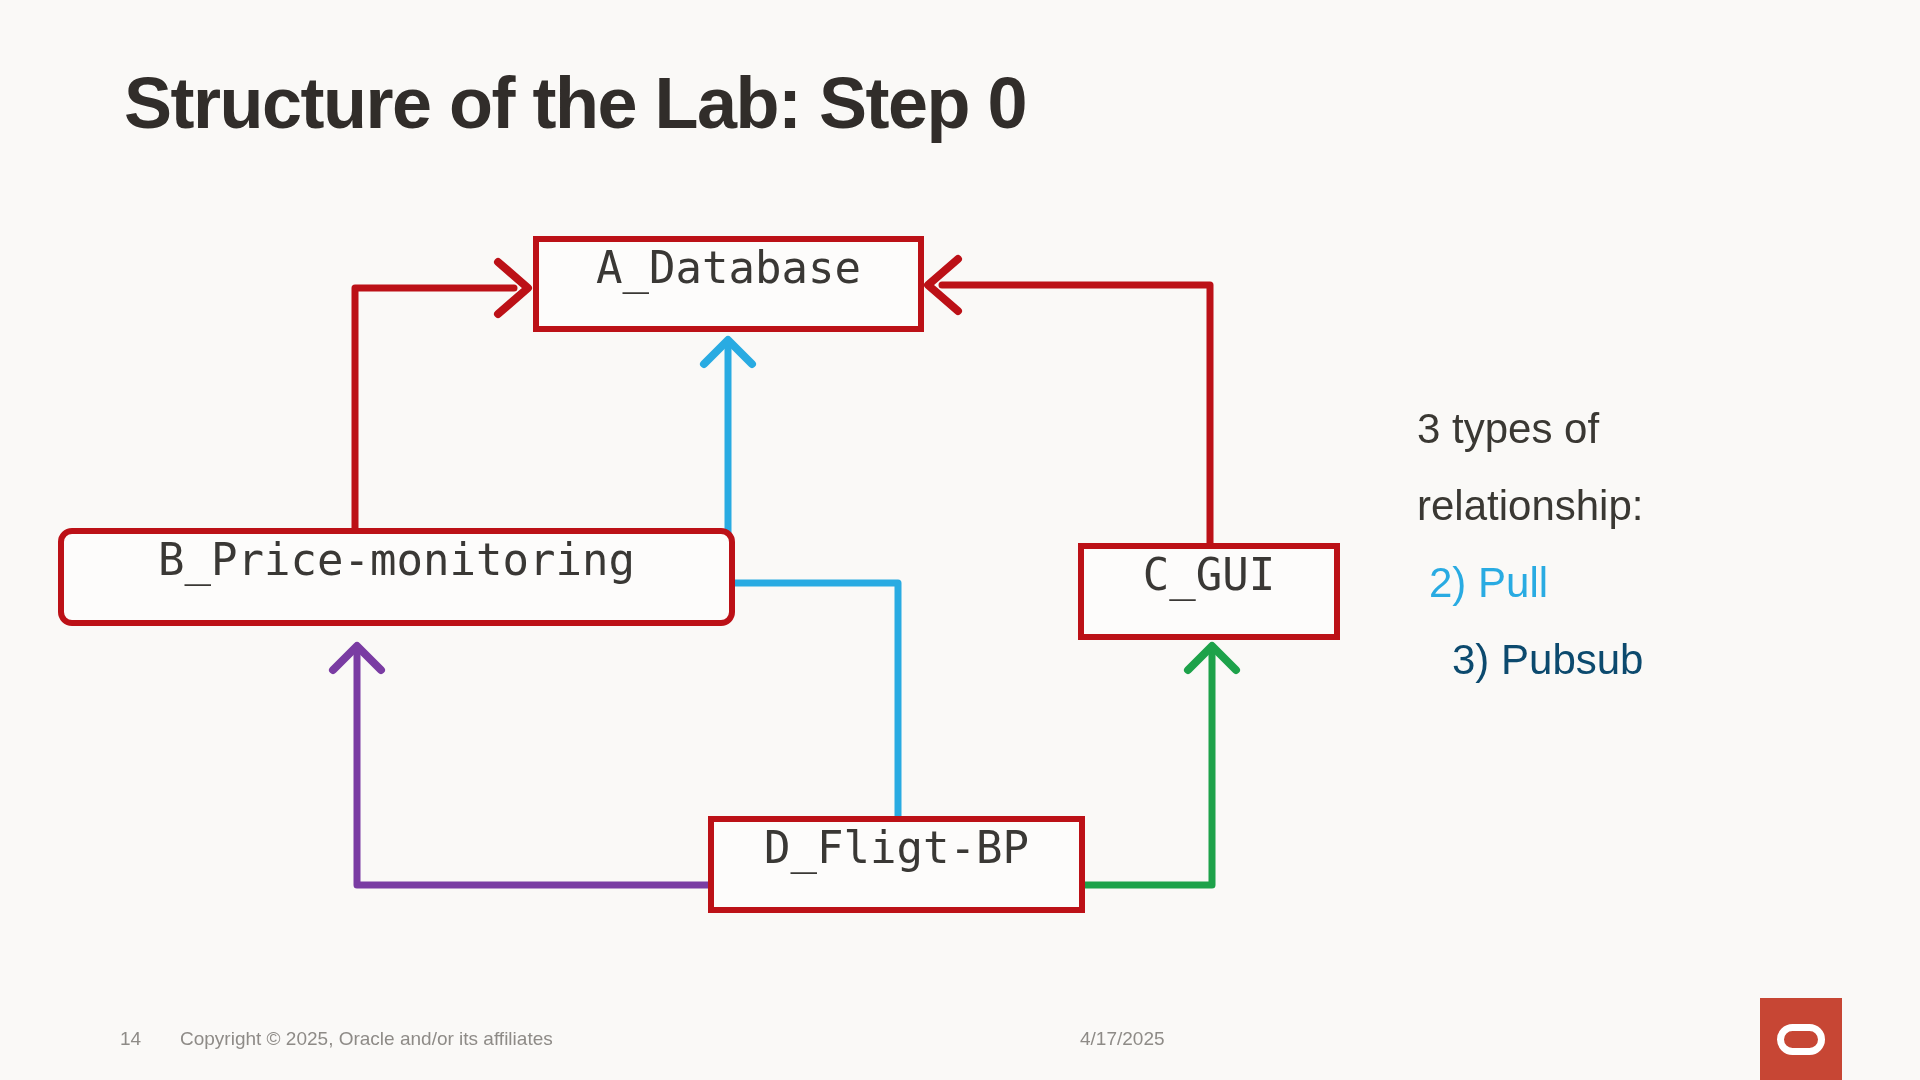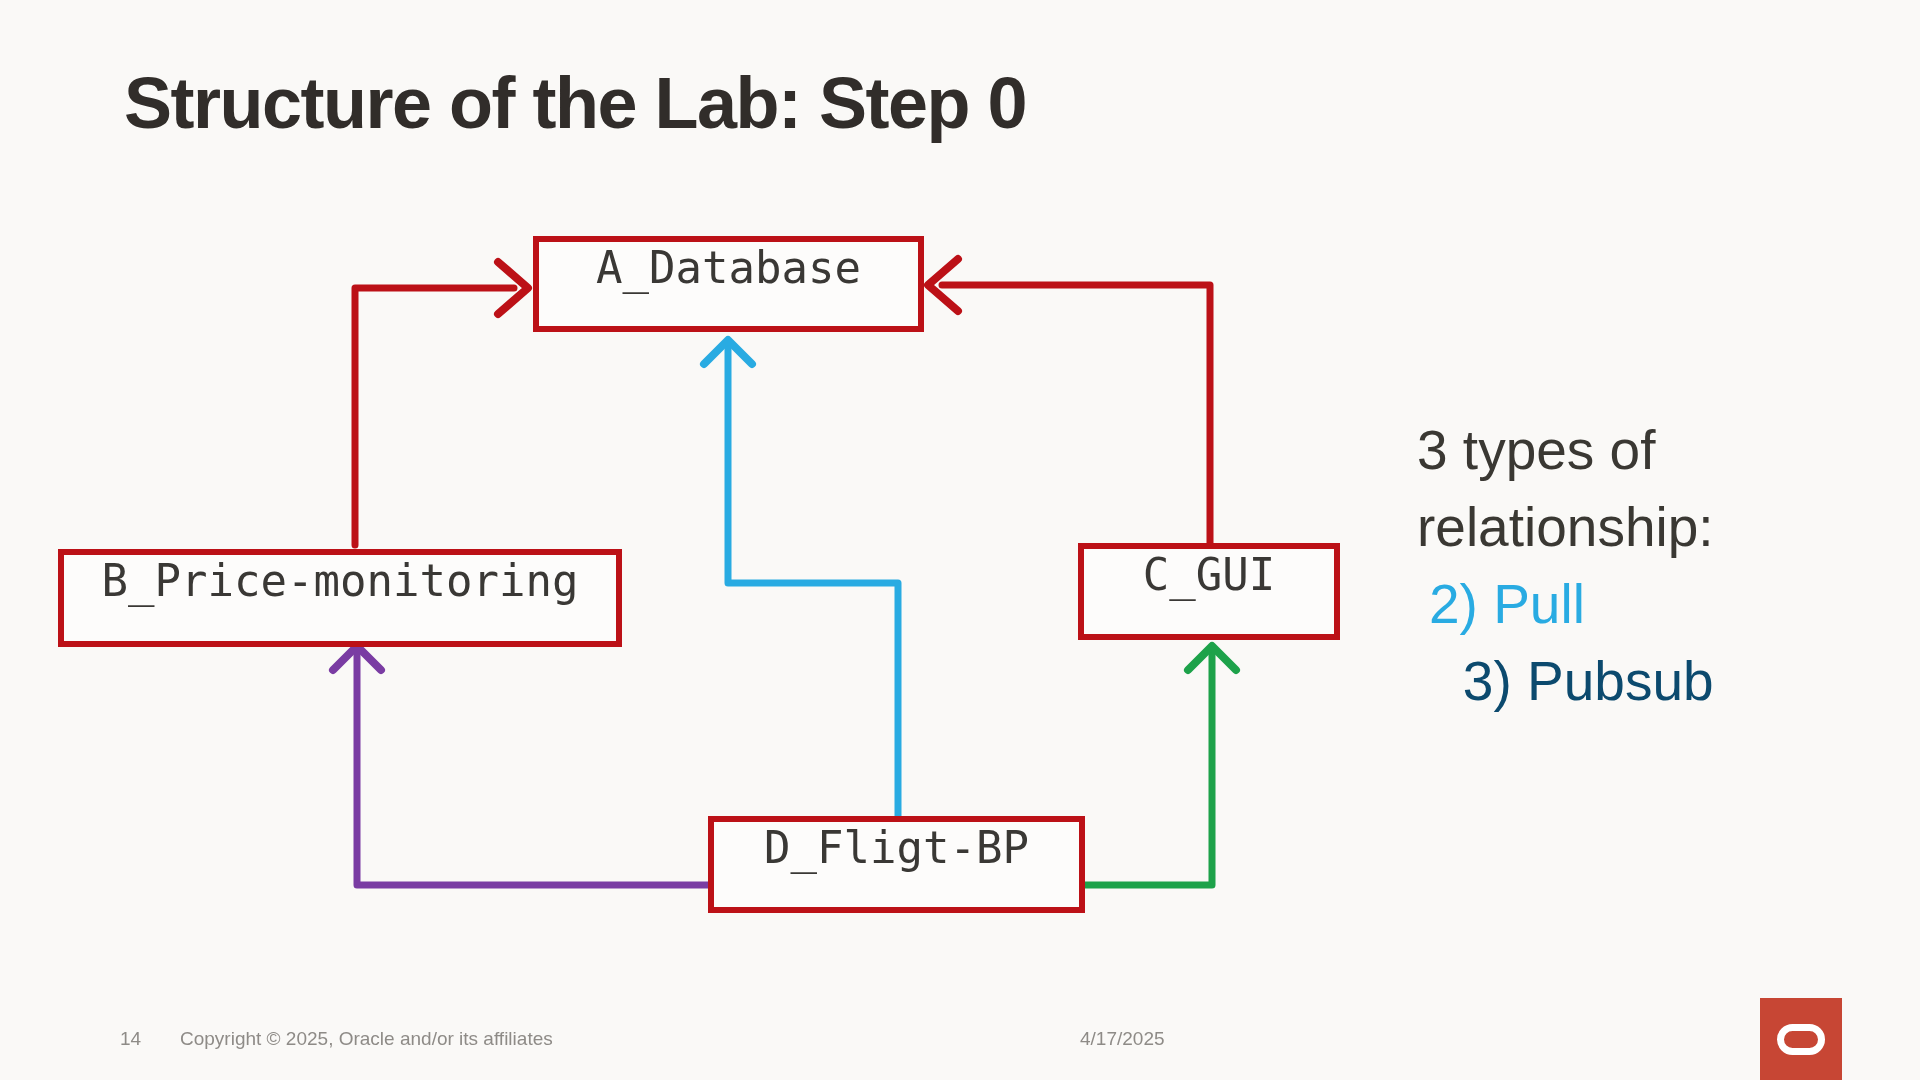--- a/index.html
+++ b/index.html
@@ -24,33 +24,33 @@
   .node{
     position:absolute;box-sizing:border-box;
     background:#fdfcfb;border:6px solid #bc1117;
     display:flex;align-items:flex-start;justify-content:center;
   }
   .node-label{
     font-family:"DejaVu Sans Mono",monospace;
     font-size:44px;color:#3a3835;white-space:nowrap;
   }
   .node-a{left:533px;top:236px;width:391px;height:96px;}
-  .node-b{left:58px; top:549px;width:564px;height:98px;}
+  .node-b{left:58px; top:528px;width:677px;height:98px;border-radius:14px;}
   .node-c{left:1078px;top:543px;width:262px;height:97px;}
   .node-d{left:708px;top:816px;width:377px;height:97px;}
 
   
   .arrows{position:absolute;left:0;top:0;width:1920px;height:1080px;pointer-events:none;}
   .arrows path{fill:none;stroke-width:7;stroke-linecap:round;stroke-linejoin:round;}
   .arrows path.head{stroke-width:8;}
 
   
   .legend{
-    position:absolute;left:1417px;top:412px;
-    font-size:55px;line-height:77px;color:#3a3833;white-space:nowrap;
+    position:absolute;left:1417px;top:390px;
+    font-size:42px;line-height:77px;color:#3a3833;white-space:nowrap;
   }
 
   
   .footer{position:absolute;left:0;top:1028px;width:1604px;height:30px;
     font-size:19px;color:#8e8b87;padding-left:36px;}
   .footer span{position:absolute;top:0;white-space:nowrap;}
   .page-number{left:120px;}
   .copyright{left:180px;}
   .slide-date{left:1080px;}
 

